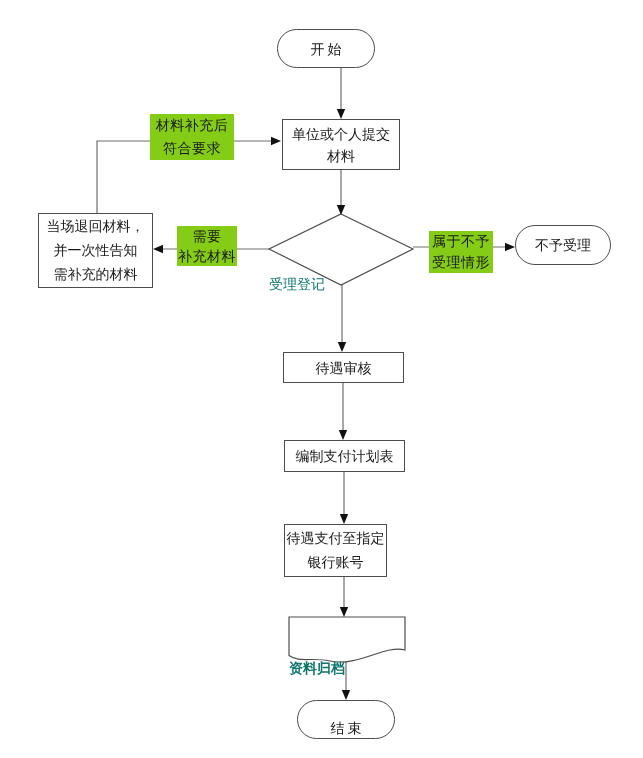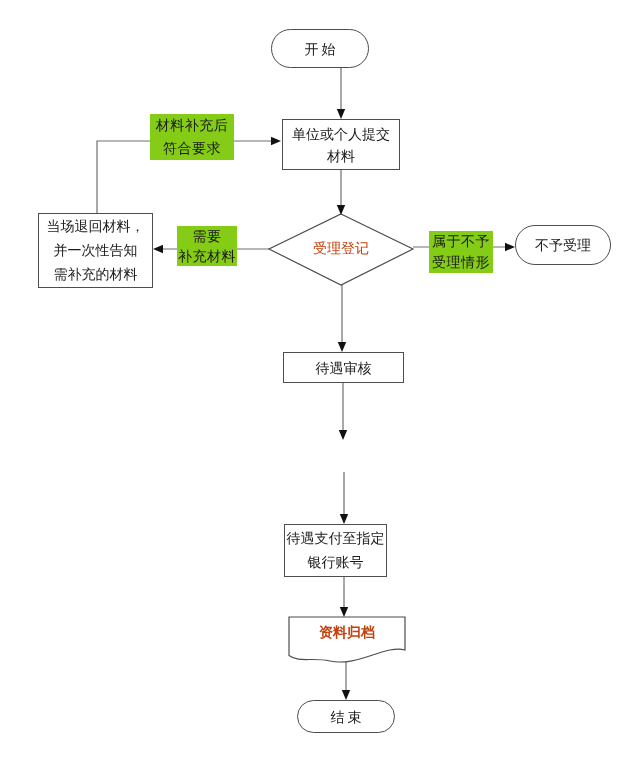--- a/index.html
+++ b/index.html
@@ -33,26 +33,27 @@
     line-height: 20px;
     color: #1a1a1a;
     z-index: 1;
   }
   .stadium { border-radius: 999px; }
   .spread { letter-spacing: 3px; text-indent: 3px; }
   .overlay-text {
     position: absolute;
     display: flex;
     align-items: center;
-    justify-content: center;
+    justify-content: flex-start;
     text-align: center;
     font-size: 14px;
-    color: #c2410c;
+    color: #0f766e;
     z-index: 1;
     background: transparent;
+    margin-top: 36px;
   }
   .edge-label {
     position: absolute;
     background: #84cc16;
     text-align: center;
     font-size: 14px;
     color: #1a1a1a;
     z-index: 2;
     letter-spacing: 0.5px;
   }
@@ -92,21 +93,21 @@
       <polygon points="515,247 505,242.8 505,251.2"></polygon>
       <polygon points="342,352 337.8,342 346.2,342"></polygon>
       <polygon points="343,440 338.8,430 347.2,430"></polygon>
       <polygon points="344,524 339.8,514 348.2,514"></polygon>
       <polygon points="344,617 339.8,607 348.2,607"></polygon>
       <polygon points="346,700 341.8,690 350.2,690"></polygon>
       <polygon points="281,141 271,136.8 271,145.2"></polygon>
     </g>
   </svg>
 
-  <div class="shape stadium spread" style="left:271px;top:29px;width:98px;height:39px;">
+  <div class="shape stadium spread" style="left:277px;top:29px;width:98px;height:39px;">
     <span>开始</span>
   </div>
 
   <div class="shape lh22" style="left:282px;top:119px;width:118px;height:51px;">
     <div>
       <div>单位或个人提交</div>
       <div>材料</div>
     </div>
   </div>
 
@@ -123,33 +124,36 @@
   </div>
 
   <div class="shape stadium" style="left:515px;top:225px;width:96px;height:40px;">
     <span>不予受理</span>
   </div>
 
   <div class="shape" style="left:283px;top:352px;width:121px;height:31px;">
     <span>待遇审核</span>
   </div>
 
+  <div class="shape" style="left:284px;top:440px;width:121px;height:32px;">
+    <span>编制支付计划表</span>
+  </div>
 
   <div class="shape lh24" style="left:284px;top:524px;width:103px;height:53px;">
     <div>
       <div>待遇支付至指定</div>
       <div>银行账号</div>
     </div>
   </div>
 
   <div class="overlay-text" style="left:289px;top:620px;width:116px;height:26px;font-weight:bold;">
     <span>资料归档</span>
   </div>
 
-  <div class="shape stadium spread" style="left:297px;top:700px;width:98px;height:33px;">
+  <div class="shape stadium spread" style="left:297px;top:700px;width:98px;height:39px;align-items:flex-end;">
     <span>结束</span>
   </div>
 
   <div class="edge-label lh23" style="left:150px;top:114px;width:84px;">
     <div>材料补充后</div>
     <div>符合要求</div>
   </div>
 
   <div class="edge-label lh20" style="left:177px;top:226px;width:60px;">
     <div>需要</div>

